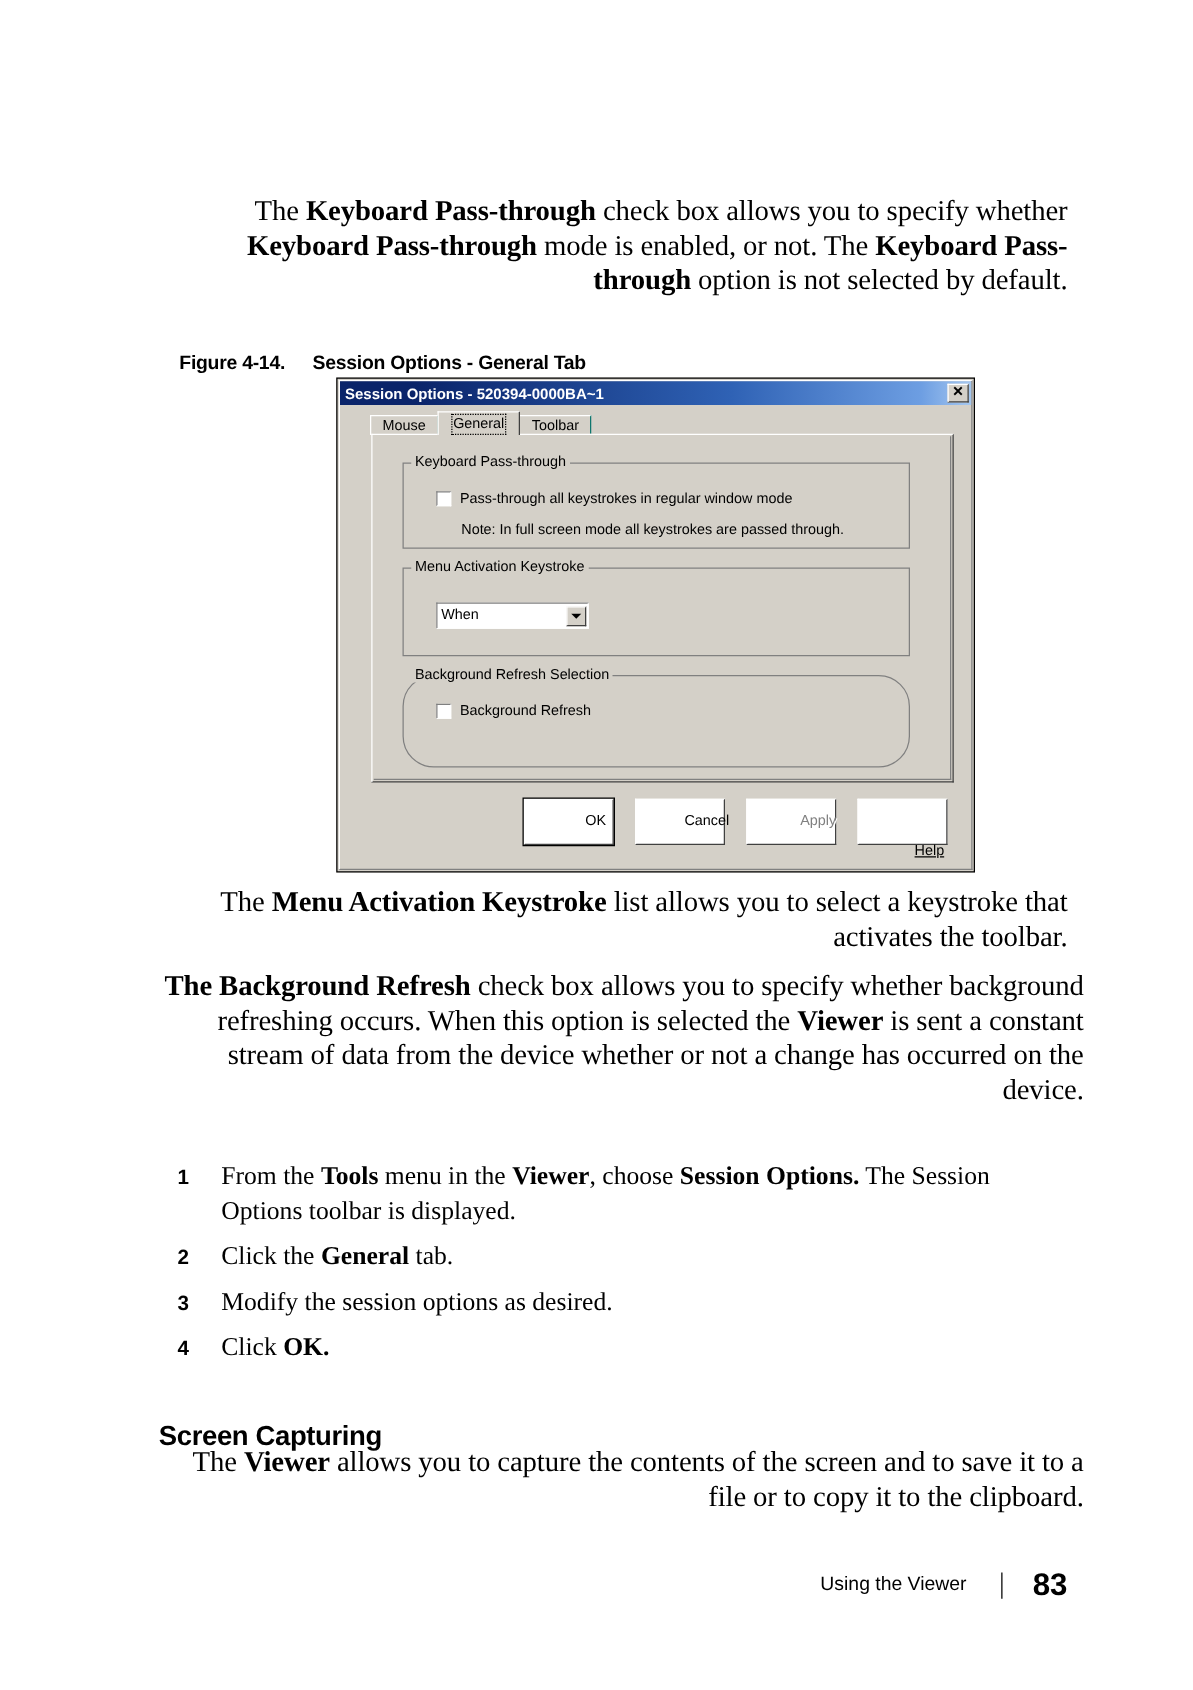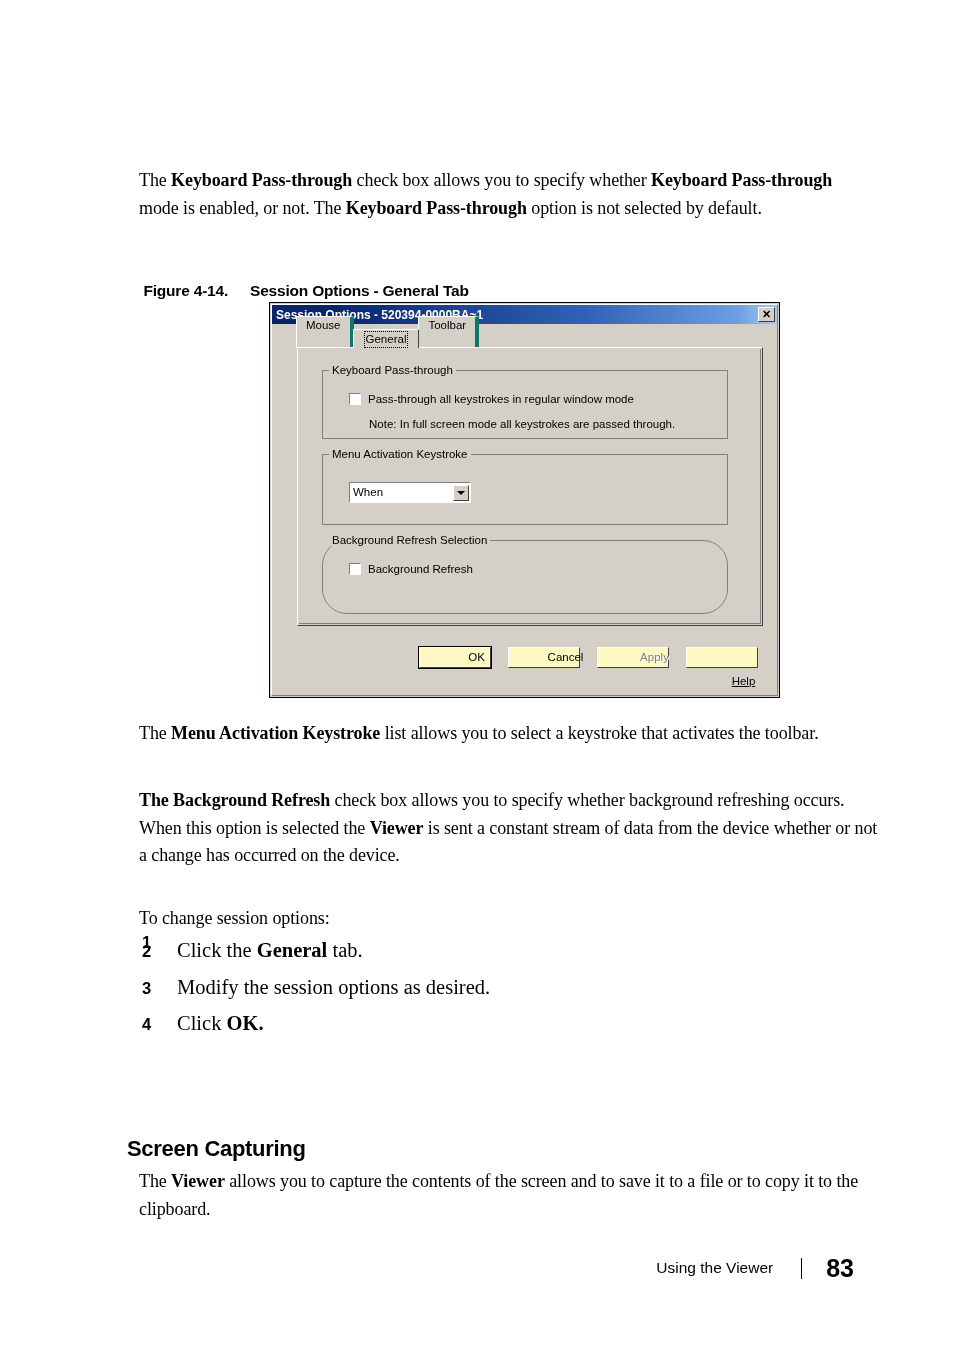--- a/index.html
+++ b/index.html
@@ -20,24 +20,24 @@
   .page {
     position: absolute;
     left: 127px;
     top: 0;
     width: 727px;
     height: 1352px;
   }
 
   .body-para {
     font-family: "Liberation Serif", serif;
-    font-size: 18px;
+    font-size: 23px;
     line-height: 27.5px;
-    margin: 12px;
-    text-align: left;
+    margin: 0;
+    text-align: right;
     letter-spacing: -0.1px;
   }
   .body-para b { font-weight: bold; }
 
   .para-intro { position: absolute; left: 0; top: 155px; width: 727px; }
 
   .figure-caption {
     position: absolute;
     left: 0;
     top: 264px;
@@ -171,27 +171,27 @@
   
   .tabstrip {
     position: absolute;
     left: 26px;
     top: 26px;
     height: 19px;
     display: flex;
     align-items: flex-end;
   }
   .tab {
-    height: 32px;
+    height: 16px;
     padding: 0 9px;
     line-height: 17px;
     background: #d4d0c8;
     border-top: 1px solid #ffffff;
     border-left: 1px solid #ffffff;
-    border-right: 4px solid #0f766e;
+    border-right: 1px solid #0f766e;
     box-sizing: border-box;
     font-size: 11.5px;
     white-space: nowrap;
     margin-right: 1px;
     position: relative;
   }
   .tab.selected {
     height: 19px;
     line-height: 17px;
     z-index: 3;
@@ -331,23 +331,23 @@
     width: 100%;
     height: 28px;
     display: flex;
     justify-content: flex-end;
     align-items: center;
     padding-right: 21px;
     box-sizing: border-box;
   }
   .winbtn {
     width: 72px;
-    height: 21px;
+    height: 37px;
     margin-left: 17px;
-    background: #fef9c3;
+    background: #ffffff;
     border-top: 1.5px solid #ffffff;
     border-left: 1.5px solid #ffffff;
     border-right: 1.5px solid #404040;
     border-bottom: 1.5px solid #404040;
     box-sizing: border-box;
     display: flex;
     align-items: center;
     justify-content: center;
     font-family: "Liberation Sans", sans-serif;
     font-size: 11.5px;
@@ -429,25 +429,25 @@
       <div class="winbtn">
           <u>Help</u>
         </div>
     </div>
   </div>
 
   <p class="body-para para-menu"><span>The </span><b>Menu Activation Keystroke</b><span> list allows you to select a keystroke that activates the toolbar.</span></p>
 
   <p class="body-para para-bgrefresh"><b>The Background Refresh</b><span> check box allows you to specify whether background refreshing occurs. When this option is selected the </span><b>Viewer</b><span> is sent a constant stream of data from the device whether or not a change has occurred on the device.</span></p>
 
-  <p class="body-para para-tochange">To change session options:</p>
 
   <div class="steps">
     <div class="step">
       <span class="num">1</span>
+      <span class="step-text"><span>From the </span><b>Tools</b><span> menu in the </span><b>Viewer</b><span>, choose </span><b>Session Options.</b><span> The Session Options toolbar is displayed.</span></span>
     </div>
     <div class="step">
       <span class="num">2</span>
       <span class="step-text"><span>Click the </span><b>General</b><span> tab.</span></span>
     </div>
     <div class="step">
       <span class="num">3</span>
       <span class="step-text"><span>Modify the session options as desired.</span></span>
     </div>
     <div class="step">

